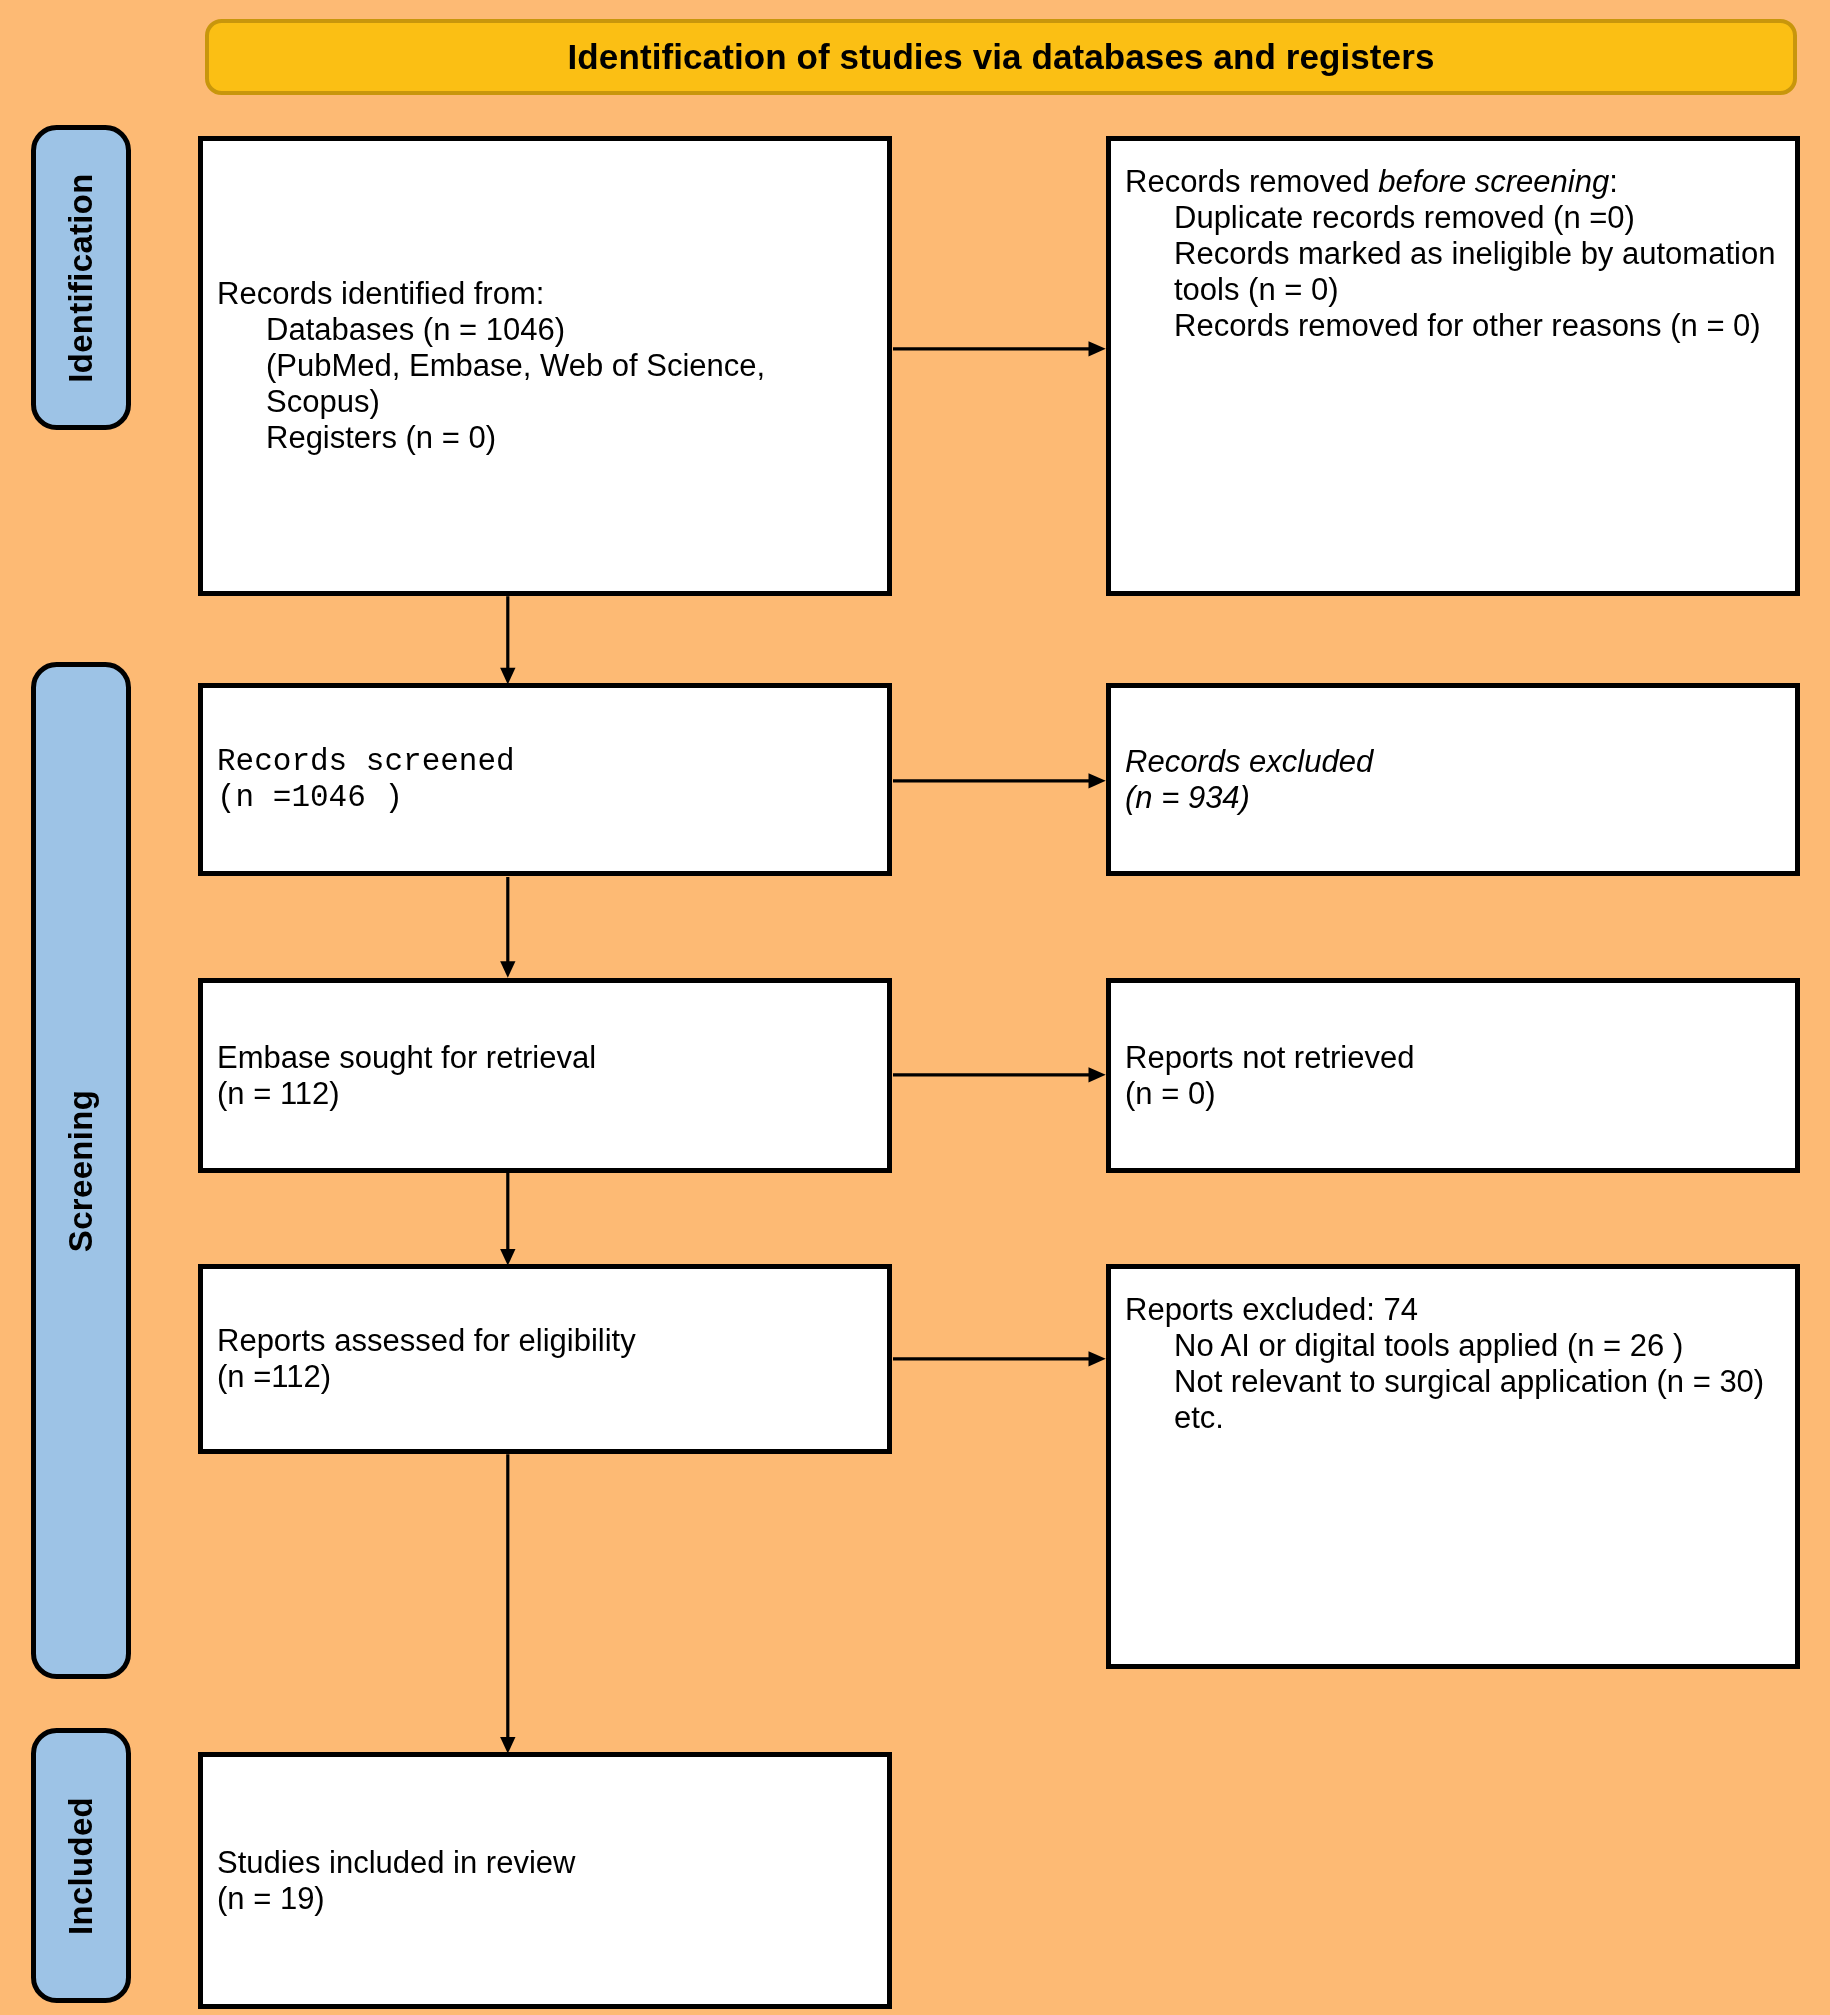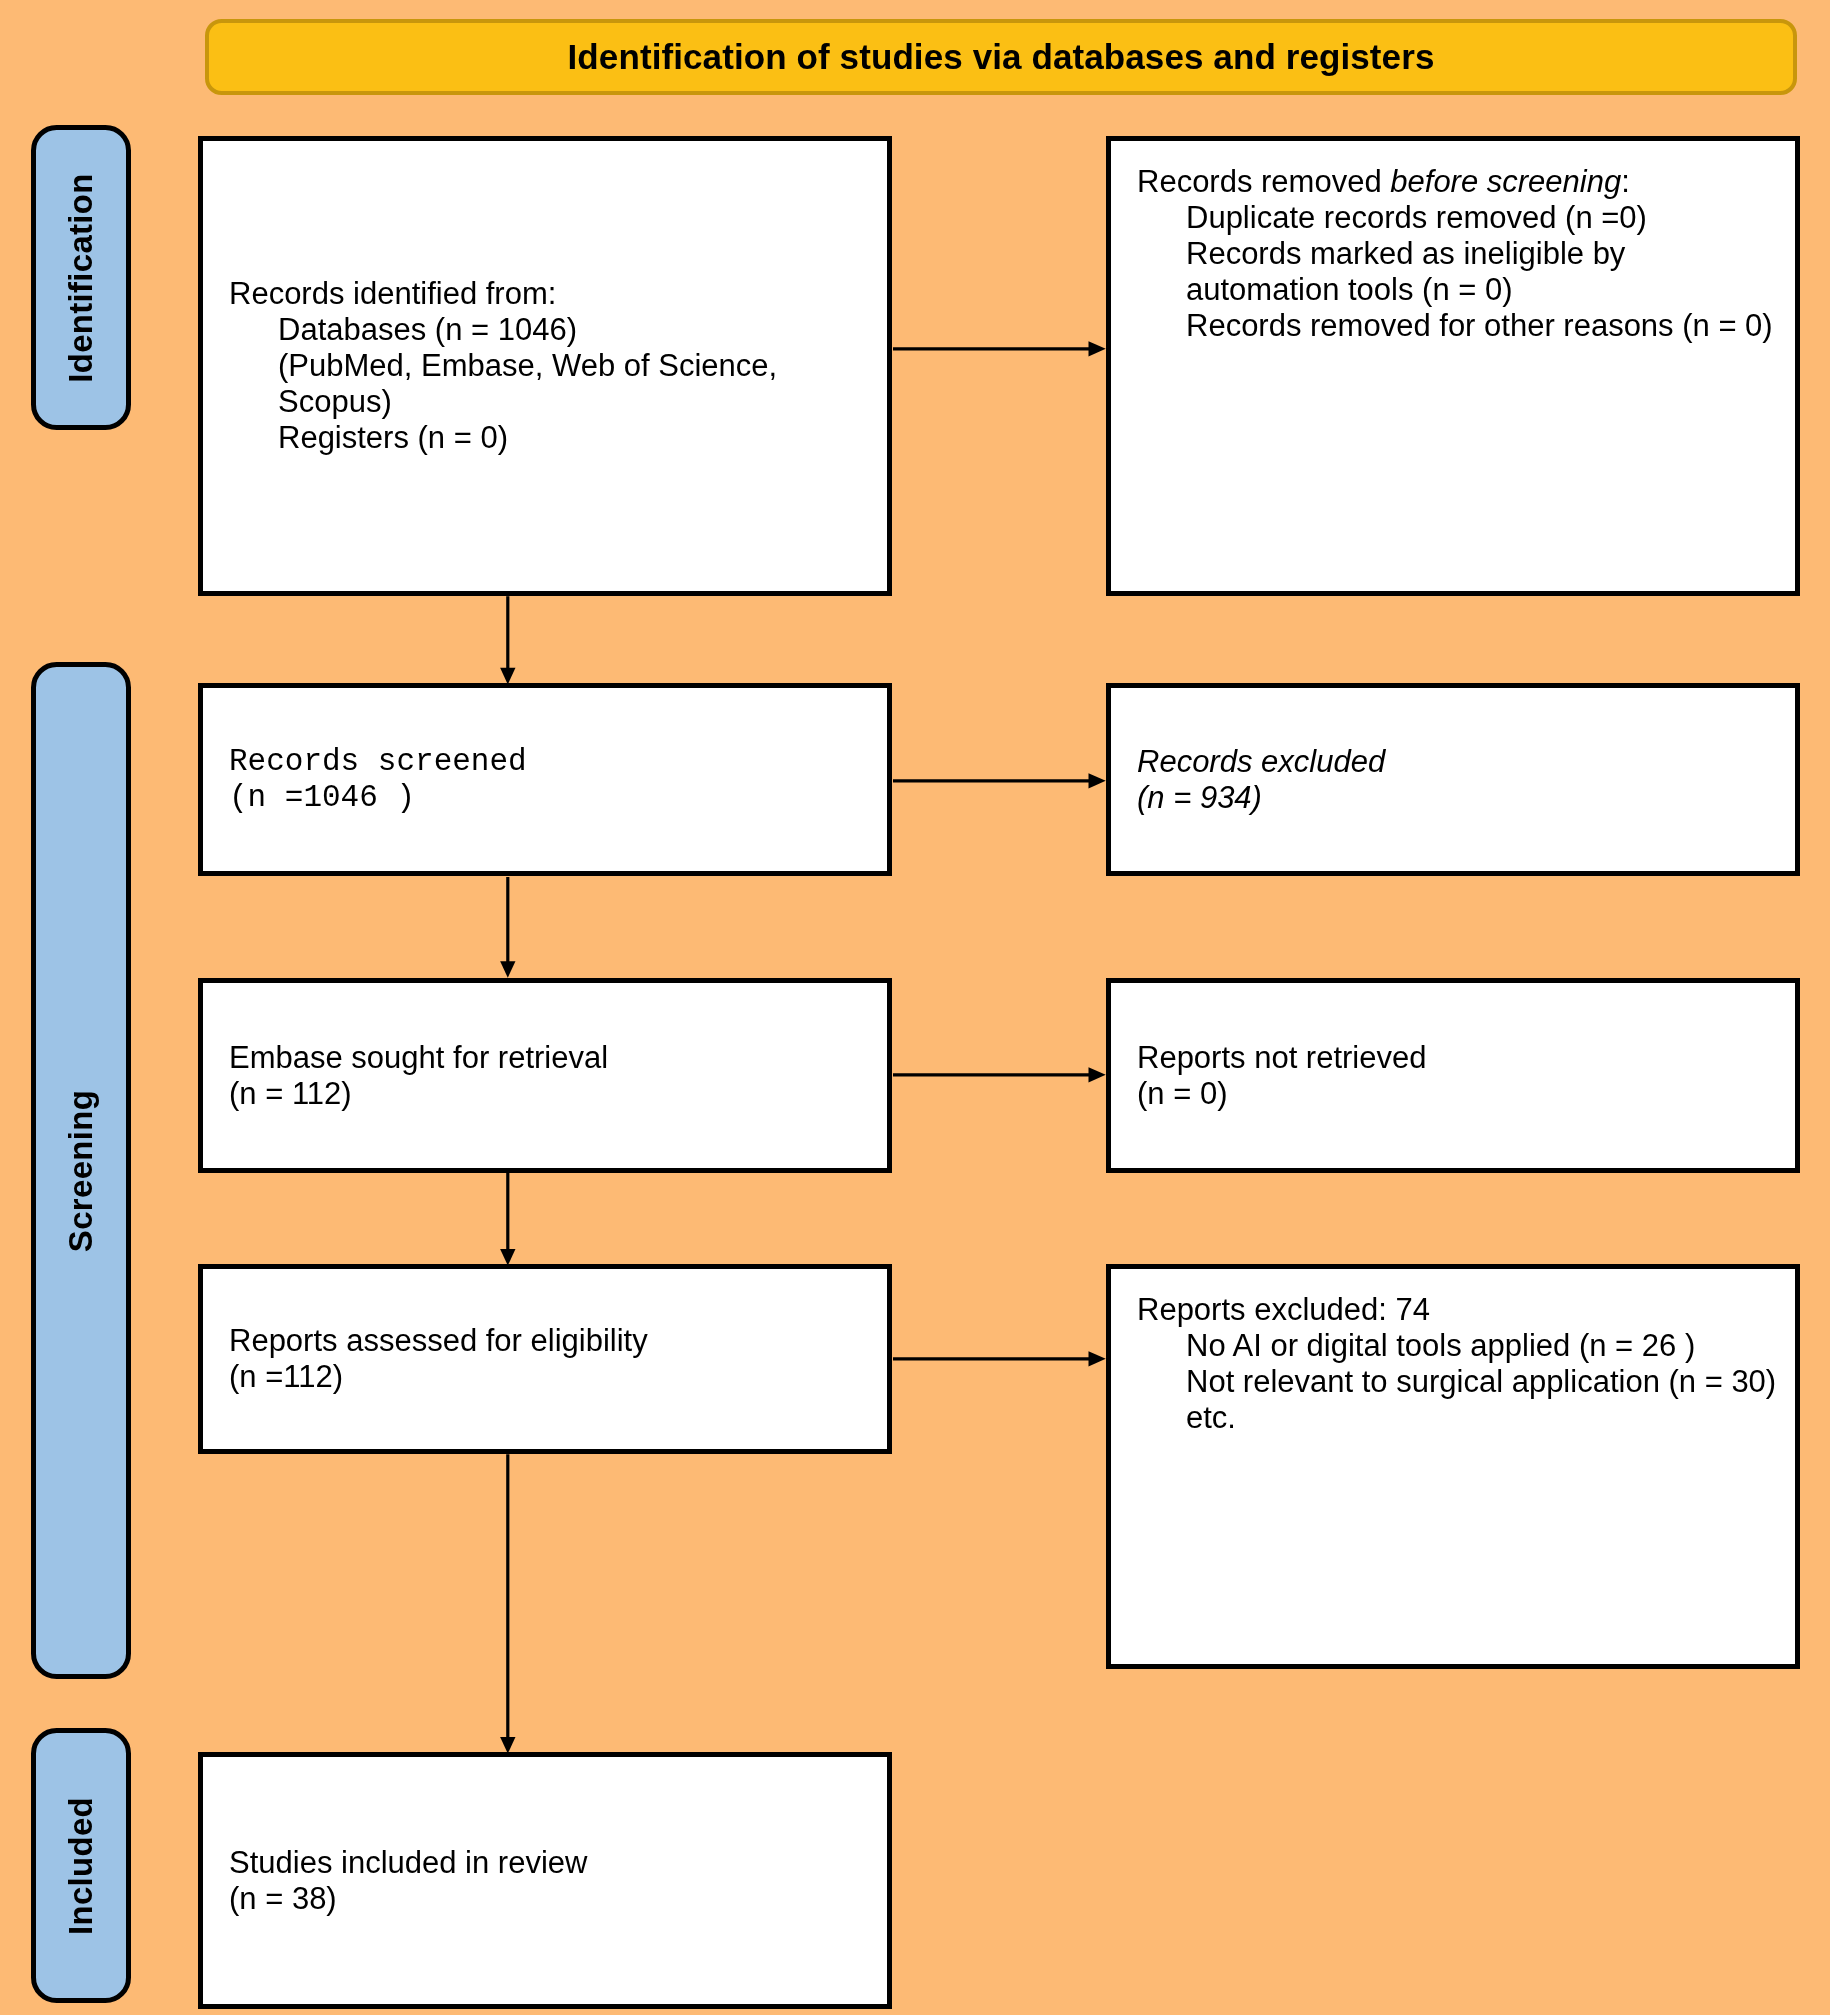--- a/index.html
+++ b/index.html
@@ -69,21 +69,20 @@
   #stage-included       { top: 1728px; height: 275px; }
 
   
   .flow-box {
     position: absolute;
     background: #ffffff;
     border: 5.1px solid #000000;
     box-sizing: border-box;
     display: flex;
     align-items: center;
-    padding-left: 12px;
   }
   .flow-box .box-text {
     padding: 0 14px;
     font-size: 31px;
     line-height: 1.16;
     color: #000000;
     width: 100%;
   }
   .box-text .indent { display: block; padding-left: 49px; text-indent: 0px; }
   .box-text .line   { display: block; }
@@ -194,21 +193,21 @@
       <span class="line">Reports excluded: 74</span>
       <span class="indent">No AI or digital tools applied (n = 26 )</span>
       <span class="indent">Not relevant to surgical application (n = 30)</span>
       <span class="indent">etc.</span>
     </div>
   </div>
 
   <div class="flow-box col-left" id="box-included-review">
     <div class="box-text">
       <span class="line">Studies included in review</span>
-      <span class="line">(n = 38)</span>
+      <span class="line">(n = 19)</span>
     </div>
   </div>
 
   <div class="conn" style="left:893px; top:336px;">
     <svg width="214" height="25.6" viewBox="0 0 335 40">
       <line x1="0" y1="20" x2="310" y2="20" stroke="#000" stroke-width="5"></line>
       <polygon points="333,20 306,8 306,32" fill="#000"></polygon>
     </svg>
   </div>
 

